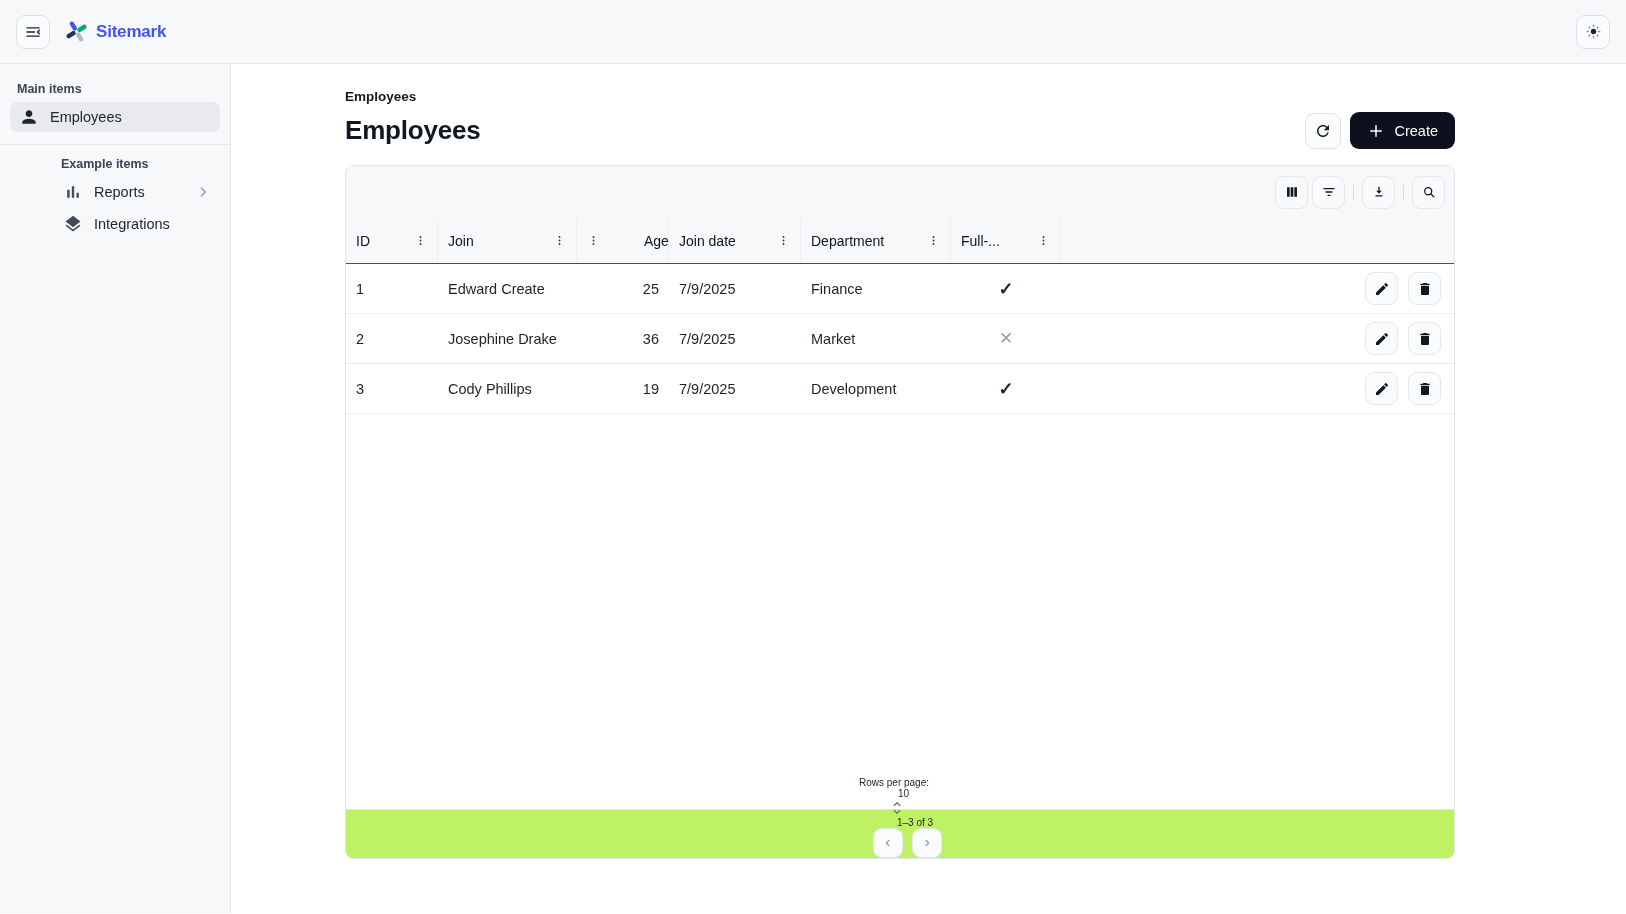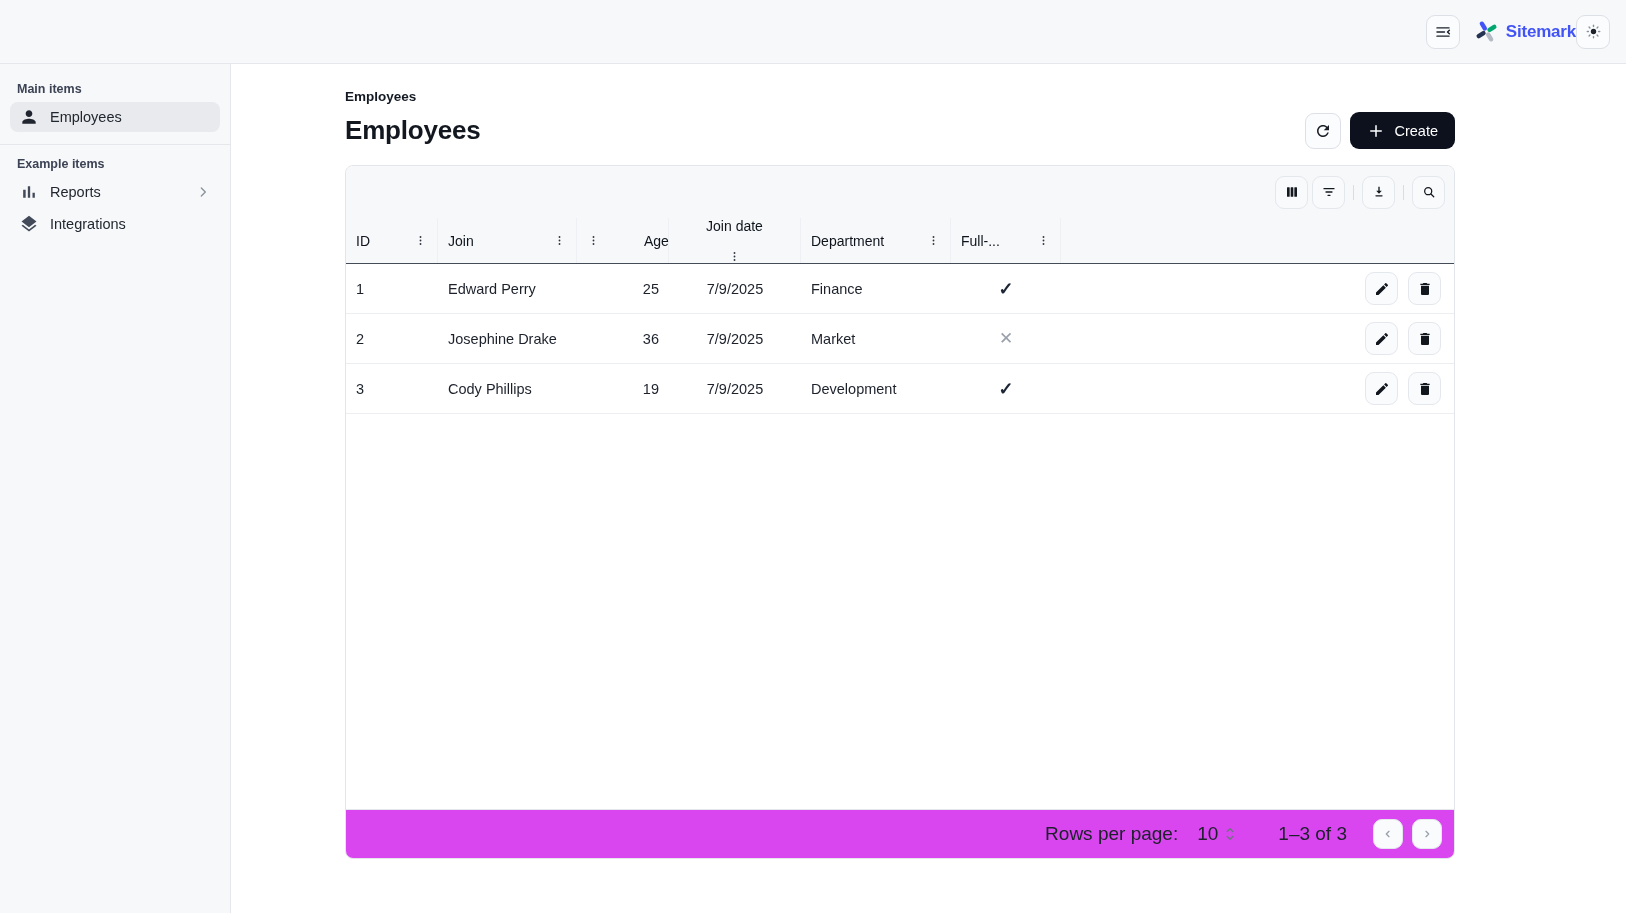--- a/index.html
+++ b/index.html
@@ -1,42 +1,42 @@
 <!DOCTYPE html>
 <html><head>
 <meta charset="utf-8">
 <style>
   * { margin:0; padding:0; box-sizing:border-box; }
   html,body { width:1626px; height:914px; overflow:hidden; background:#fff;
     font-family:"Liberation Sans", sans-serif; color:#1c212b; }
 
   
   .topbar { height:64px; background:#f7f8fa; border-bottom:1px solid #e5e7ec;
-    display:flex; align-items:center; justify-content:flex-end; padding:0 16px; }
+    display:flex; align-items:center; justify-content:space-between; padding:0 16px; }
   .topbar-left { display:flex; align-items:center; gap:14px; }
   .icon-btn { display:flex; align-items:center; justify-content:center;
     width:34px; height:34px; border:1px solid #dde0e6; border-radius:9px;
     background:#fbfcfd; cursor:pointer; color:#1d222c; }
   .brand { display:flex; align-items:center; gap:7px; cursor:pointer; }
   .brand-name { font-size:17px; font-weight:700; color:#4254f5; letter-spacing:-0.2px; }
 
   
   .shell { display:flex; height:849px; }
   .sidebar { width:231px; background:#f7f8fa; border-right:1px solid #e5e7ec;
     padding-top:12px; flex-shrink:0; }
   .nav-header { margin:6px 17px 6px; font-size:12.5px; font-weight:700; color:#3c4354; }
   .nav-item { display:flex; align-items:center; gap:11px; margin:2px 10px;
     height:30px; padding:0 9px; border-radius:8px; font-size:14.5px; color:#22272f;
     cursor:pointer; }
   .nav-item .nav-ico { display:flex; color:#434b5a; }
   .nav-item.selected { background:#e8eaee; }
   .nav-item.selected .nav-ico { color:#20252f; }
   .nav-item .spacer { flex:1; }
   .sidebar-divider { border:none; border-top:1px solid #e5e7eb; margin:12px 0; }
-  .section-2 { margin-top:4px; }
+  .section-2 { margin-top:4px;padding-left:44px; }
 
   
   .main { flex:1; background:#fff; }
   .content { width:1110px; margin-left:114px; }
   .breadcrumb { margin-top:25px; font-size:13.5px; font-weight:700; color:#141a24; }
   .title-row { margin-top:8px; display:flex; align-items:center; justify-content:space-between; }
   .page-title { font-size:26px; font-weight:700; color:#131820; letter-spacing:-0.2px; }
   .title-actions { display:flex; align-items:center; gap:9px; }
   .refresh-btn { width:36px; height:36px; border:1px solid #dde0e6; border-radius:9px;
     background:#fbfcfd; display:flex; align-items:center; justify-content:center; cursor:pointer; color:#191e27; }
@@ -57,40 +57,40 @@
   .grid-header { height:46px; background:#f7f8fa; border-bottom:1px solid #454c58;
     display:flex; align-items:stretch; font-size:14px; font-weight:500; color:#0f141c; flex-shrink:0; }
   .hcell { display:flex; align-items:center; justify-content:space-between;
     padding:0 10px; border-right:1px solid #eef0f3; }
   .hcell:last-child, .hcell.actions { border-right:none; }
   .hcell.num { justify-content:flex-start;gap:44px; }
   .hcell.num .hlabel { margin-left:auto; }
   .kebab { display:flex; align-items:center; cursor:pointer; color:#2e343e; }
 
   .col-id { width:92px; } .col-name { width:139px; } .col-age { width:92px; }
-  .col-join { width:132px;flex-direction:column; } .col-dept { width:150px; } .col-full { width:110px; }
+  .col-join { width:132px; } .col-dept { width:150px; } .col-full { width:110px; }
   .col-actions { flex:1; }
 
   .grid-row { height:50px; display:flex; align-items:center; border-bottom:1px solid #eceef1;
     font-size:14.5px; color:#1c212b; background:#fff; flex-shrink:0; }
   .cell { padding:0 10px; display:flex; align-items:center; overflow:hidden; white-space:nowrap; }
   .cell.num { justify-content:flex-end; }
   .cell.center { justify-content:center; }
   .bool::before { font-size:18px; }
   .bool[data-value="true"]::before { content:"✓"; color:#1c2534; font-weight:600; }
   .bool[data-value="false"]::before { content:"✕"; color:#9aa1ab; font-weight:400; font-size:17px; }
   .cell.actions { justify-content:flex-end; gap:10px; padding-right:13px; }
   .row-btn { width:33px; height:33px; border:1px solid #e4e7ec; border-radius:9px;
     background:#fafbfd; display:flex; align-items:center; justify-content:center;
     cursor:pointer; color:#12161d; }
 
   .grid-filler { flex:1; background:#fff; }
-  .grid-footer { height:49px; background:#d946ef; border-top:1px solid #e3e6ea;
+  .grid-footer { height:49px; background:#bef264; border-top:1px solid #e3e6ea;
     display:flex; align-items:center; justify-content:flex-end; padding-right:12px;
-    font-size:19px; color:#1b202a; flex-shrink:0; }
+    font-size:10px; color:#1b202a; flex-shrink:0;flex-direction:column; }
   .rpp-label { color:#1b202a; }
   .rpp-value { margin-left:19px; }
   .stepper { margin-left:6px; display:flex; color:#6d737d; cursor:pointer; }
   .range { margin-left:42px; }
   .page-btns { margin-left:26px; display:flex; gap:9px; }
   .page-btn { width:30px; height:30px; border:1px solid #e4e7ec; border-radius:9px;
     background:#fafbfd; display:flex; align-items:center; justify-content:center;
     cursor:pointer; color:#9aa1ab; }
 </style>
 </head>
@@ -303,21 +303,21 @@
                   <circle cx="12" cy="12" r="1.7"></circle>
                   <circle cx="12" cy="18.5" r="1.7"></circle>
                 </svg>
             </span>
           </div>
           <div class="hcell col-actions actions"></div>
         </div>
 
         <div class="grid-row">
           <div class="cell col-id">1</div>
-          <div class="cell col-name">Edward Perry</div>
+          <div class="cell col-name">Edward Create</div>
           <div class="cell col-age num">25</div>
           <div class="cell col-join">7/9/2025</div>
           <div class="cell col-dept">Finance</div>
           <div class="cell col-full center">
               <span class="bool" data-value="true"></span>
             </div>
           <div class="cell col-actions actions">
             <button class="row-btn">
               <span style="display:flex">
                 <svg width="16" height="16" viewBox="0 0 24 24" fill="currentColor">

